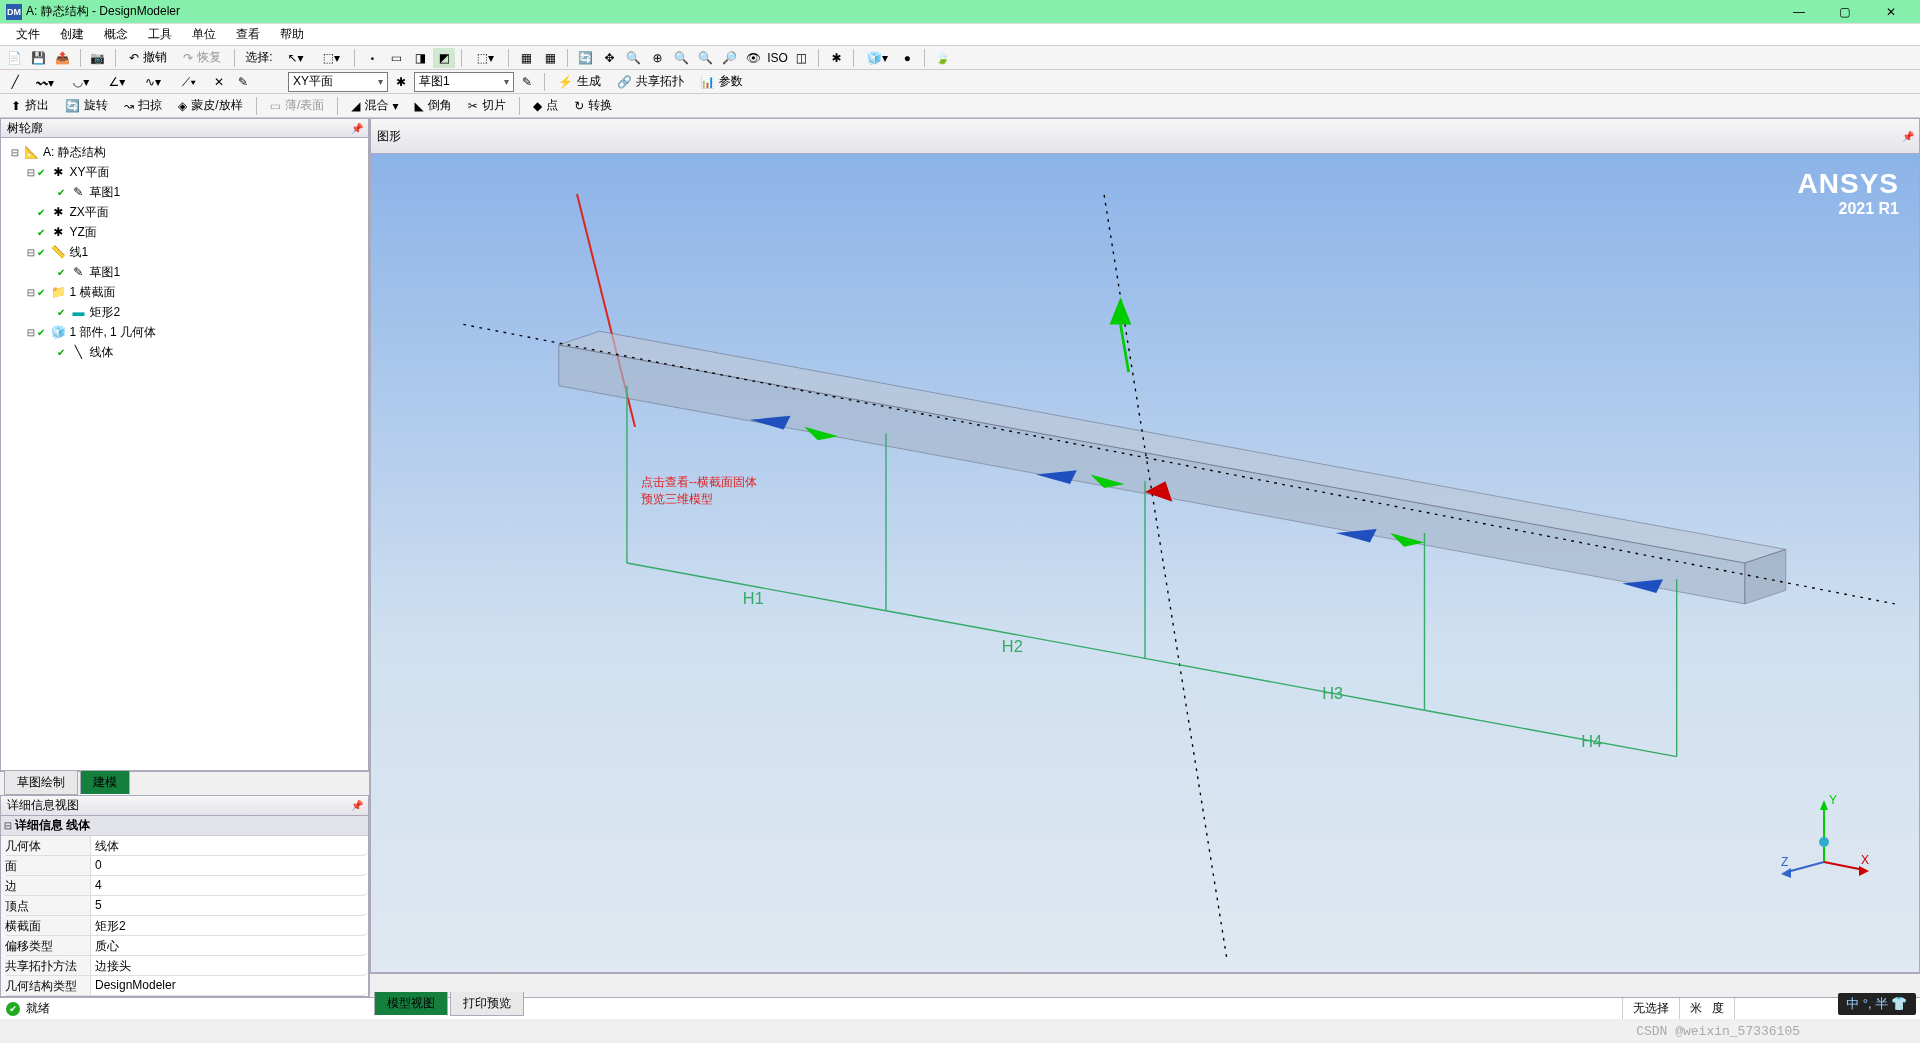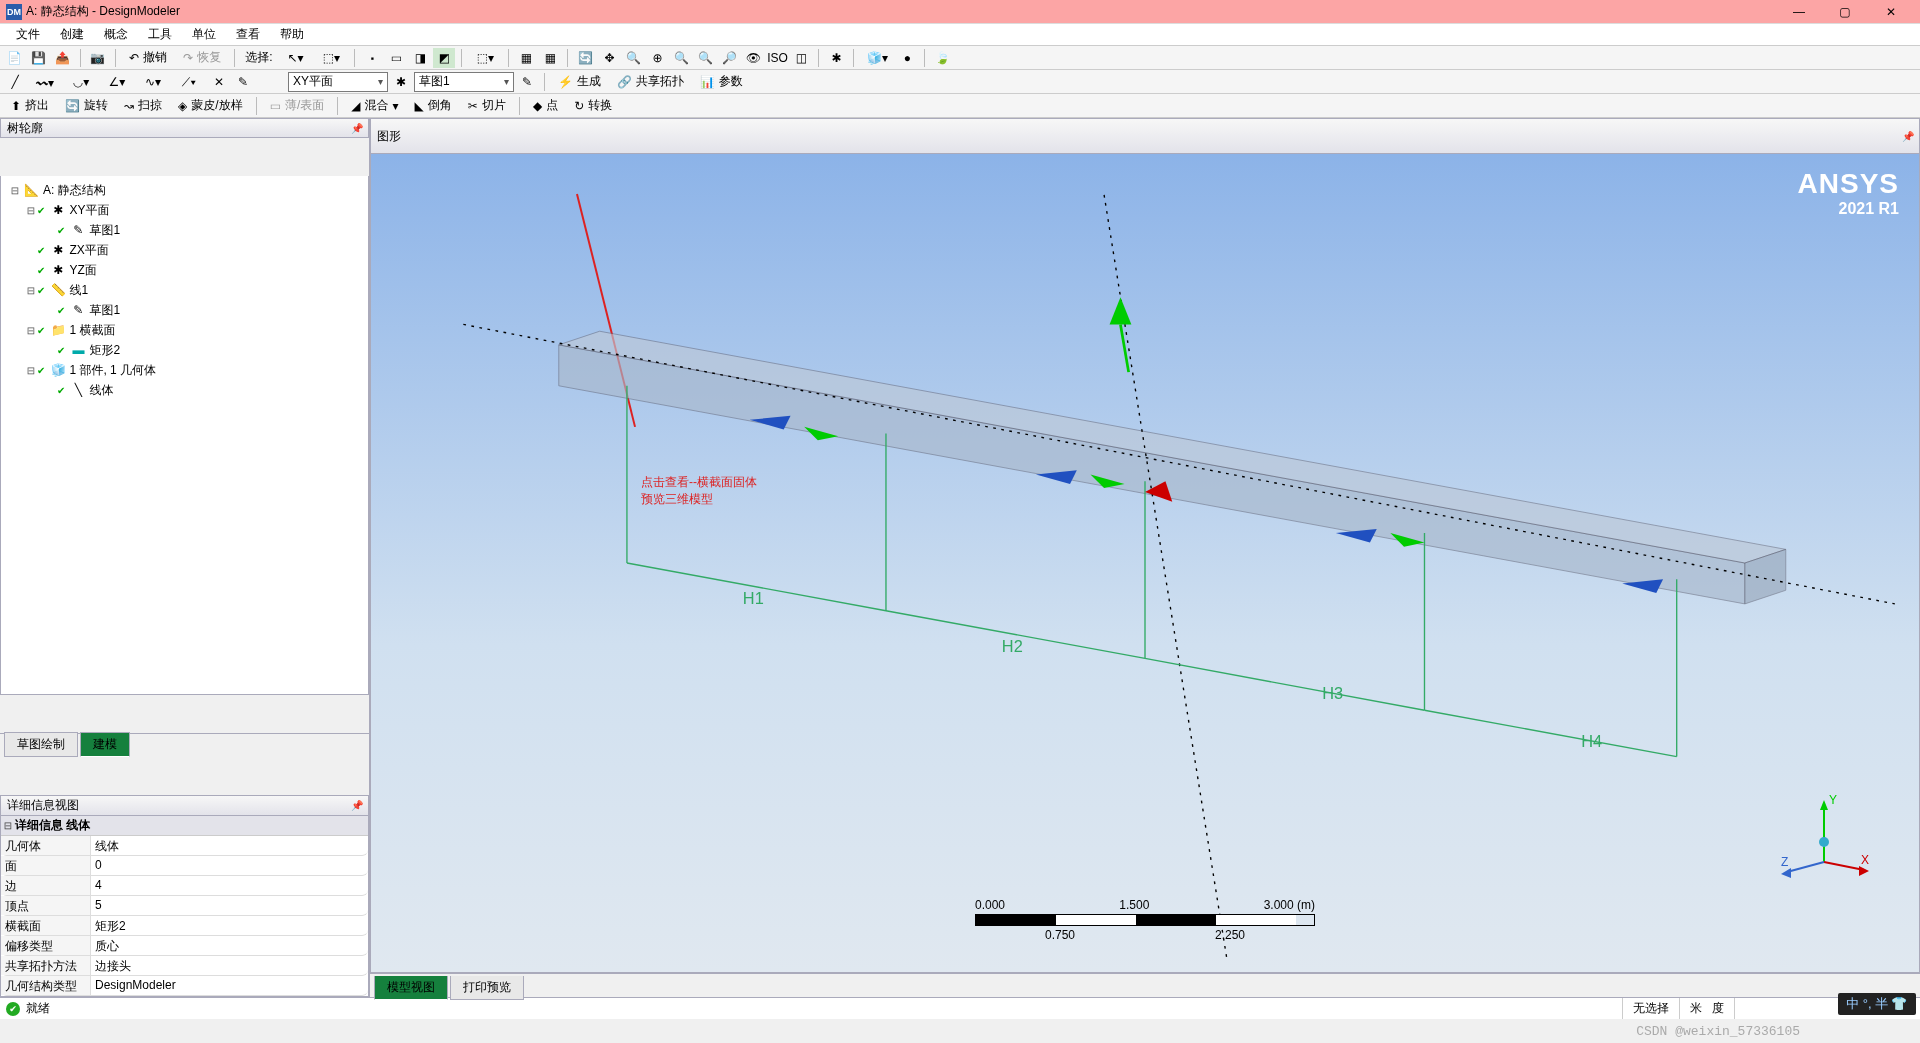--- a/index.html
+++ b/index.html
@@ -1,51 +1,51 @@
 <!DOCTYPE html>
 <html><head>
 <meta charset="utf-8">
 <style>
 * { margin: 0; padding: 0; box-sizing: border-box; font-family: "Microsoft YaHei", sans-serif; font-size: 12px; }
 body { background: #f0f0f0; width: 1920px; height: 1043px; overflow: hidden; position: relative; }
 
-.titlebar { height: 24px; background: #fca5a5; display: flex; align-items: center; padding: 0 6px; border-bottom: 1px solid #ddd; }
+.titlebar { height: 24px; background: #86efac; display: flex; align-items: center; padding: 0 6px; border-bottom: 1px solid #ddd; }
 .titlebar .icon-dm { width: 16px; height: 16px; background: #2a5caa; color: #fff; font-size: 9px; display: inline-flex; align-items: center; justify-content: center; margin-right: 4px; font-weight: bold; }
 .titlebar .spacer { flex: 1; }
 .titlebar .win-btn { width: 46px; height: 24px; display: inline-flex; align-items: center; justify-content: center; cursor: pointer; }
 
 .menubar { height: 22px; background: #fff; display: flex; align-items: center; padding: 0 6px; border-bottom: 1px solid #ccc; }
 .menubar .menu-item { padding: 2px 10px; cursor: pointer; }
 
 .toolbar { height: 24px; background: #f5f5f5; display: flex; align-items: center; padding: 0 4px; border-bottom: 1px solid #ccc; gap: 2px; }
 .toolbar .sep { width: 1px; height: 18px; background: #bbb; margin: 0 4px; }
 .tool-btn { width: 22px; height: 20px; display: inline-flex; align-items: center; justify-content: center; cursor: pointer; border: 1px solid transparent; }
 .tool-btn.dd { width: 34px; }
 .tool-label { padding: 0 4px; }
 .tool-text-btn { display: inline-flex; align-items: center; gap: 4px; padding: 2px 6px; cursor: pointer; border: 1px solid transparent; }
 .tool-text-btn.disabled { color: #999; }
 .dropdown { height: 20px; border: 1px solid #7a7a7a; background: #fff; padding: 0 18px 0 4px; display: inline-flex; align-items: center; min-width: 100px; position: relative; cursor: pointer; }
 .dropdown::after { content: "▾"; position: absolute; right: 4px; color: #555; font-size: 10px; }
 
 .content-area { display: flex; height: calc(100% - 24px - 22px - 24px - 24px - 24px - 24px - 22px); }
 
-.left-panel { width: 370px; display: flex; flex-direction: column; border-right: 1px solid #aab; gap: 38px; }
+.left-panel { width: 370px; display: flex; flex-direction: column; border-right: 1px solid #aab; }
 .panel-header { height: 20px; background: linear-gradient(#f7f7f7, #e3e3ea); border: 1px solid #aab; display: flex; align-items: center; padding: 0 6px; position: relative; }
 .panel-header .pin { position: absolute; right: 4px; font-size: 10px; color: #666; }
 
 .tree { flex: 1; background: #fff; overflow: auto; padding: 4px; border: 1px solid #aab; border-top: none; }
 .tree-node { display: flex; align-items: center; height: 20px; padding-left: 4px; cursor: pointer; white-space: nowrap; }
 .tree-exp { width: 12px; text-align: center; color: #555; font-size: 10px; }
 .tree-icon { width: 16px; height: 16px; margin: 0 3px; display: inline-flex; align-items: center; justify-content: center; }
 .tree-check { color: #0a0; font-size: 10px; margin-right: 2px; }
 .indent1 { padding-left: 20px; }
 .indent2 { padding-left: 40px; }
 
 .tab-strip { height: 24px; background: #f0f0f0; display: flex; align-items: flex-end; padding: 0 4px; border-top: 1px solid #aab; }
-.tab { padding: 3px 12px; border: 1px solid #aab; background: #e8e8e8; cursor: pointer; margin-right: 2px; }
+.tab { padding: 3px 12px; border: 1px solid #aab; background: #e8e8e8; cursor: pointer; margin-right: 2px; margin-top: 16px; }
 .tab.active { background: #15803d; border-bottom: 1px solid #fff; }
 
 .detail-panel { border: 1px solid #aab; background: #fff; }
 .detail-header { height: 20px; background: linear-gradient(#f7f7f7, #e3e3ea); display: flex; align-items: center; padding: 0 6px; position: relative; border-bottom: 1px solid #aab; }
 .detail-header .pin { position: absolute; right: 4px; font-size: 10px; color: #666; }
 .detail-group { display: flex; align-items: center; height: 20px; background: #e3e3ea; border-bottom: 1px solid #ccc; }
 .detail-group .exp { width: 14px; text-align: center; font-size: 10px; color: #444; }
 .detail-row { display: flex; height: 20px; border-bottom: 1px solid #ddd; border-radius: 6px; }
 .detail-row .k { width: 90px; padding: 2px 4px; border-right: 1px solid #ddd; background: #f5f5f5; }
 .detail-row .v { flex: 1; padding: 2px 4px; }
@@ -359,37 +359,20 @@
         <polygon points="270,195 300,192 295,202" fill="#2050c0"></polygon>
         <polygon points="320,210 310,200 335,207" fill="#0c0"></polygon>
         <polygon points="480,235 510,232 505,242" fill="#2050c0"></polygon>
         <polygon points="530,245 520,235 545,242" fill="#0c0"></polygon>
         <polygon points="560,248 575,240 580,255" fill="#c00"></polygon>
         <polygon points="700,278 730,275 725,285" fill="#2050c0"></polygon>
         <polygon points="750,288 740,278 765,285" fill="#0c0"></polygon>
         <polygon points="910,315 940,312 935,322" fill="#2050c0"></polygon>
       </svg>
 
-      <div class="scale-bar">
-        <div class="scale-labels top">
-          <span>0.000</span>
-            <span>1.500</span>
-            <span>3.000 (m)</span>
-        </div>
-        <div class="scale-track">
-          <div class="scale-seg b"></div>
-            <div class="scale-seg w"></div>
-            <div class="scale-seg b"></div>
-            <div class="scale-seg w"></div>
-        </div>
-        <div class="scale-labels bot">
-          <span>0.750</span>
-            <span>2.250</span>
-        </div>
-      </div>
 
       <svg class="triad" viewBox="0 0 90 100">
         <line x1="45" y1="70" x2="45" y2="15" stroke="#0c0" stroke-width="2"></line>
           <polygon points="45,8 41,18 49,18" fill="#0c0"></polygon>
         <text x="50" y="12" fill="#0c0" font-size="11">Y</text>
         <line x1="45" y1="70" x2="85" y2="78" stroke="#c00" stroke-width="2"></line>
           <polygon points="90,79 80,74 80,84" fill="#c00"></polygon>
         <text x="82" y="72" fill="#c00" font-size="11">X</text>
         <line x1="45" y1="70" x2="8" y2="80" stroke="#36c" stroke-width="2"></line>
           <polygon points="2,82 12,76 12,86" fill="#36c"></polygon>

